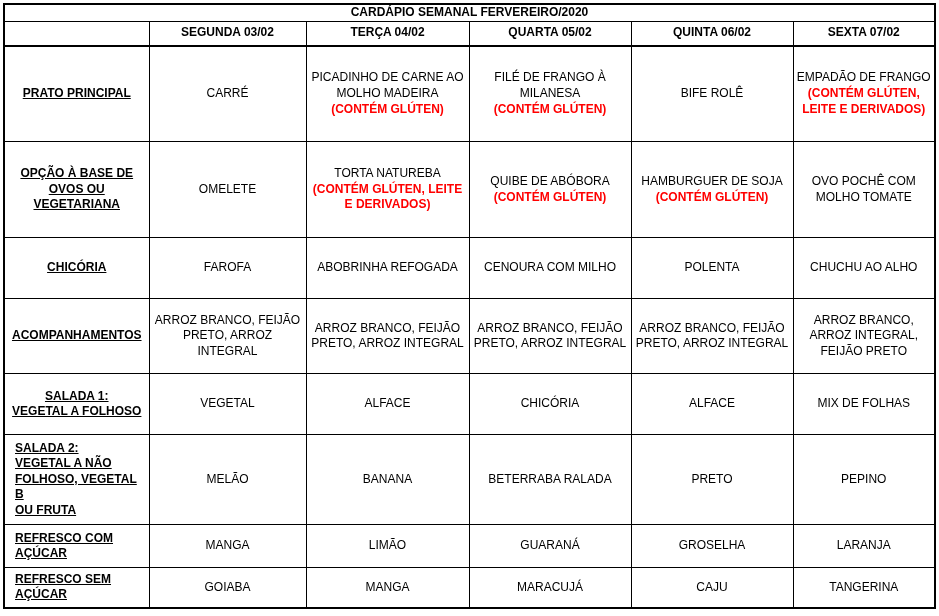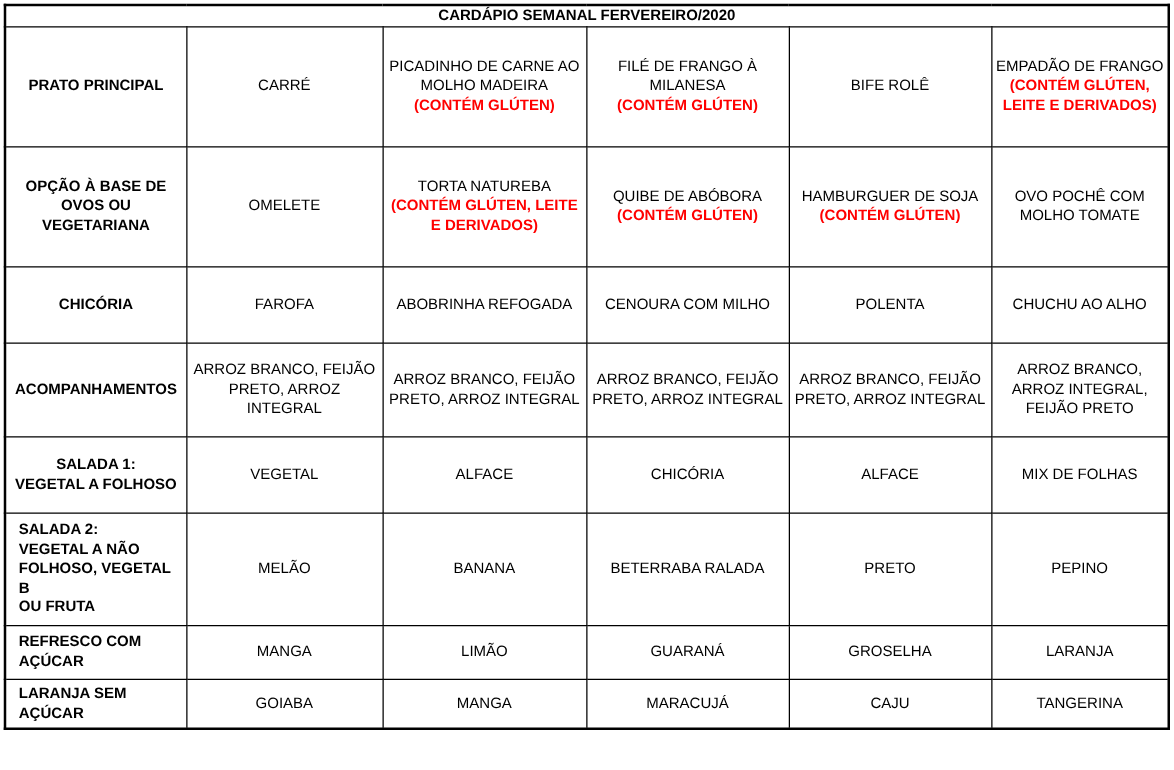--- a/index.html
+++ b/index.html
@@ -46,20 +46,21 @@
     padding: 0 2px;
   }
   .header-row td {
     font-weight: bold;
     height: 21px;
     border-bottom-width: 2px;
   }
   .row-label {
     font-weight: bold;
     white-space: pre-line;
+    text-decoration: underline;
   }
   .align-left {
     text-align: left;
     padding-left: 10px;
   }
   .dish { display: block; text-align: center; }
   .note {
     display: block;
     color: #ff0000;
     font-weight: bold;
@@ -84,20 +85,28 @@
         <col class="c1">
         <col class="c2">
         <col class="c3">
         <col class="c4">
         <col class="c5">
     </colgroup>
     <tbody>
       <tr class="title-row">
         <td colspan="6">CARDÁPIO SEMANAL FERVEREIRO/2020</td>
       </tr>
+      <tr class="header-row">
+        <td></td>
+        <td>SEGUNDA 03/02</td>
+        <td>TERÇA 04/02</td>
+        <td>QUARTA 05/02</td>
+        <td>QUINTA 06/02</td>
+        <td>SEXTA 07/02</td>
+      </tr>
 
       <tr class="r0">
         <td class="row-label">PRATO PRINCIPAL</td>
         <td>
             <span class="dish">CARRÉ</span>
           </td>
         <td>
             <span class="dish">PICADINHO DE CARNE AO MOLHO MADEIRA</span>
             <span class="note">(CONTÉM GLÚTEN)</span>
           </td>
@@ -232,21 +241,21 @@
           </td>
         <td>
             <span class="dish">GROSELHA</span>
           </td>
         <td>
             <span class="dish">LARANJA</span>
           </td>
       </tr>
 
       <tr class="r7">
-        <td class="row-label align-left">LARANJA SEM
+        <td class="row-label align-left">REFRESCO SEM
 AÇÚCAR</td>
         <td>
             <span class="dish">GOIABA</span>
           </td>
         <td>
             <span class="dish">MANGA</span>
           </td>
         <td>
             <span class="dish">MARACUJÁ</span>
           </td>

